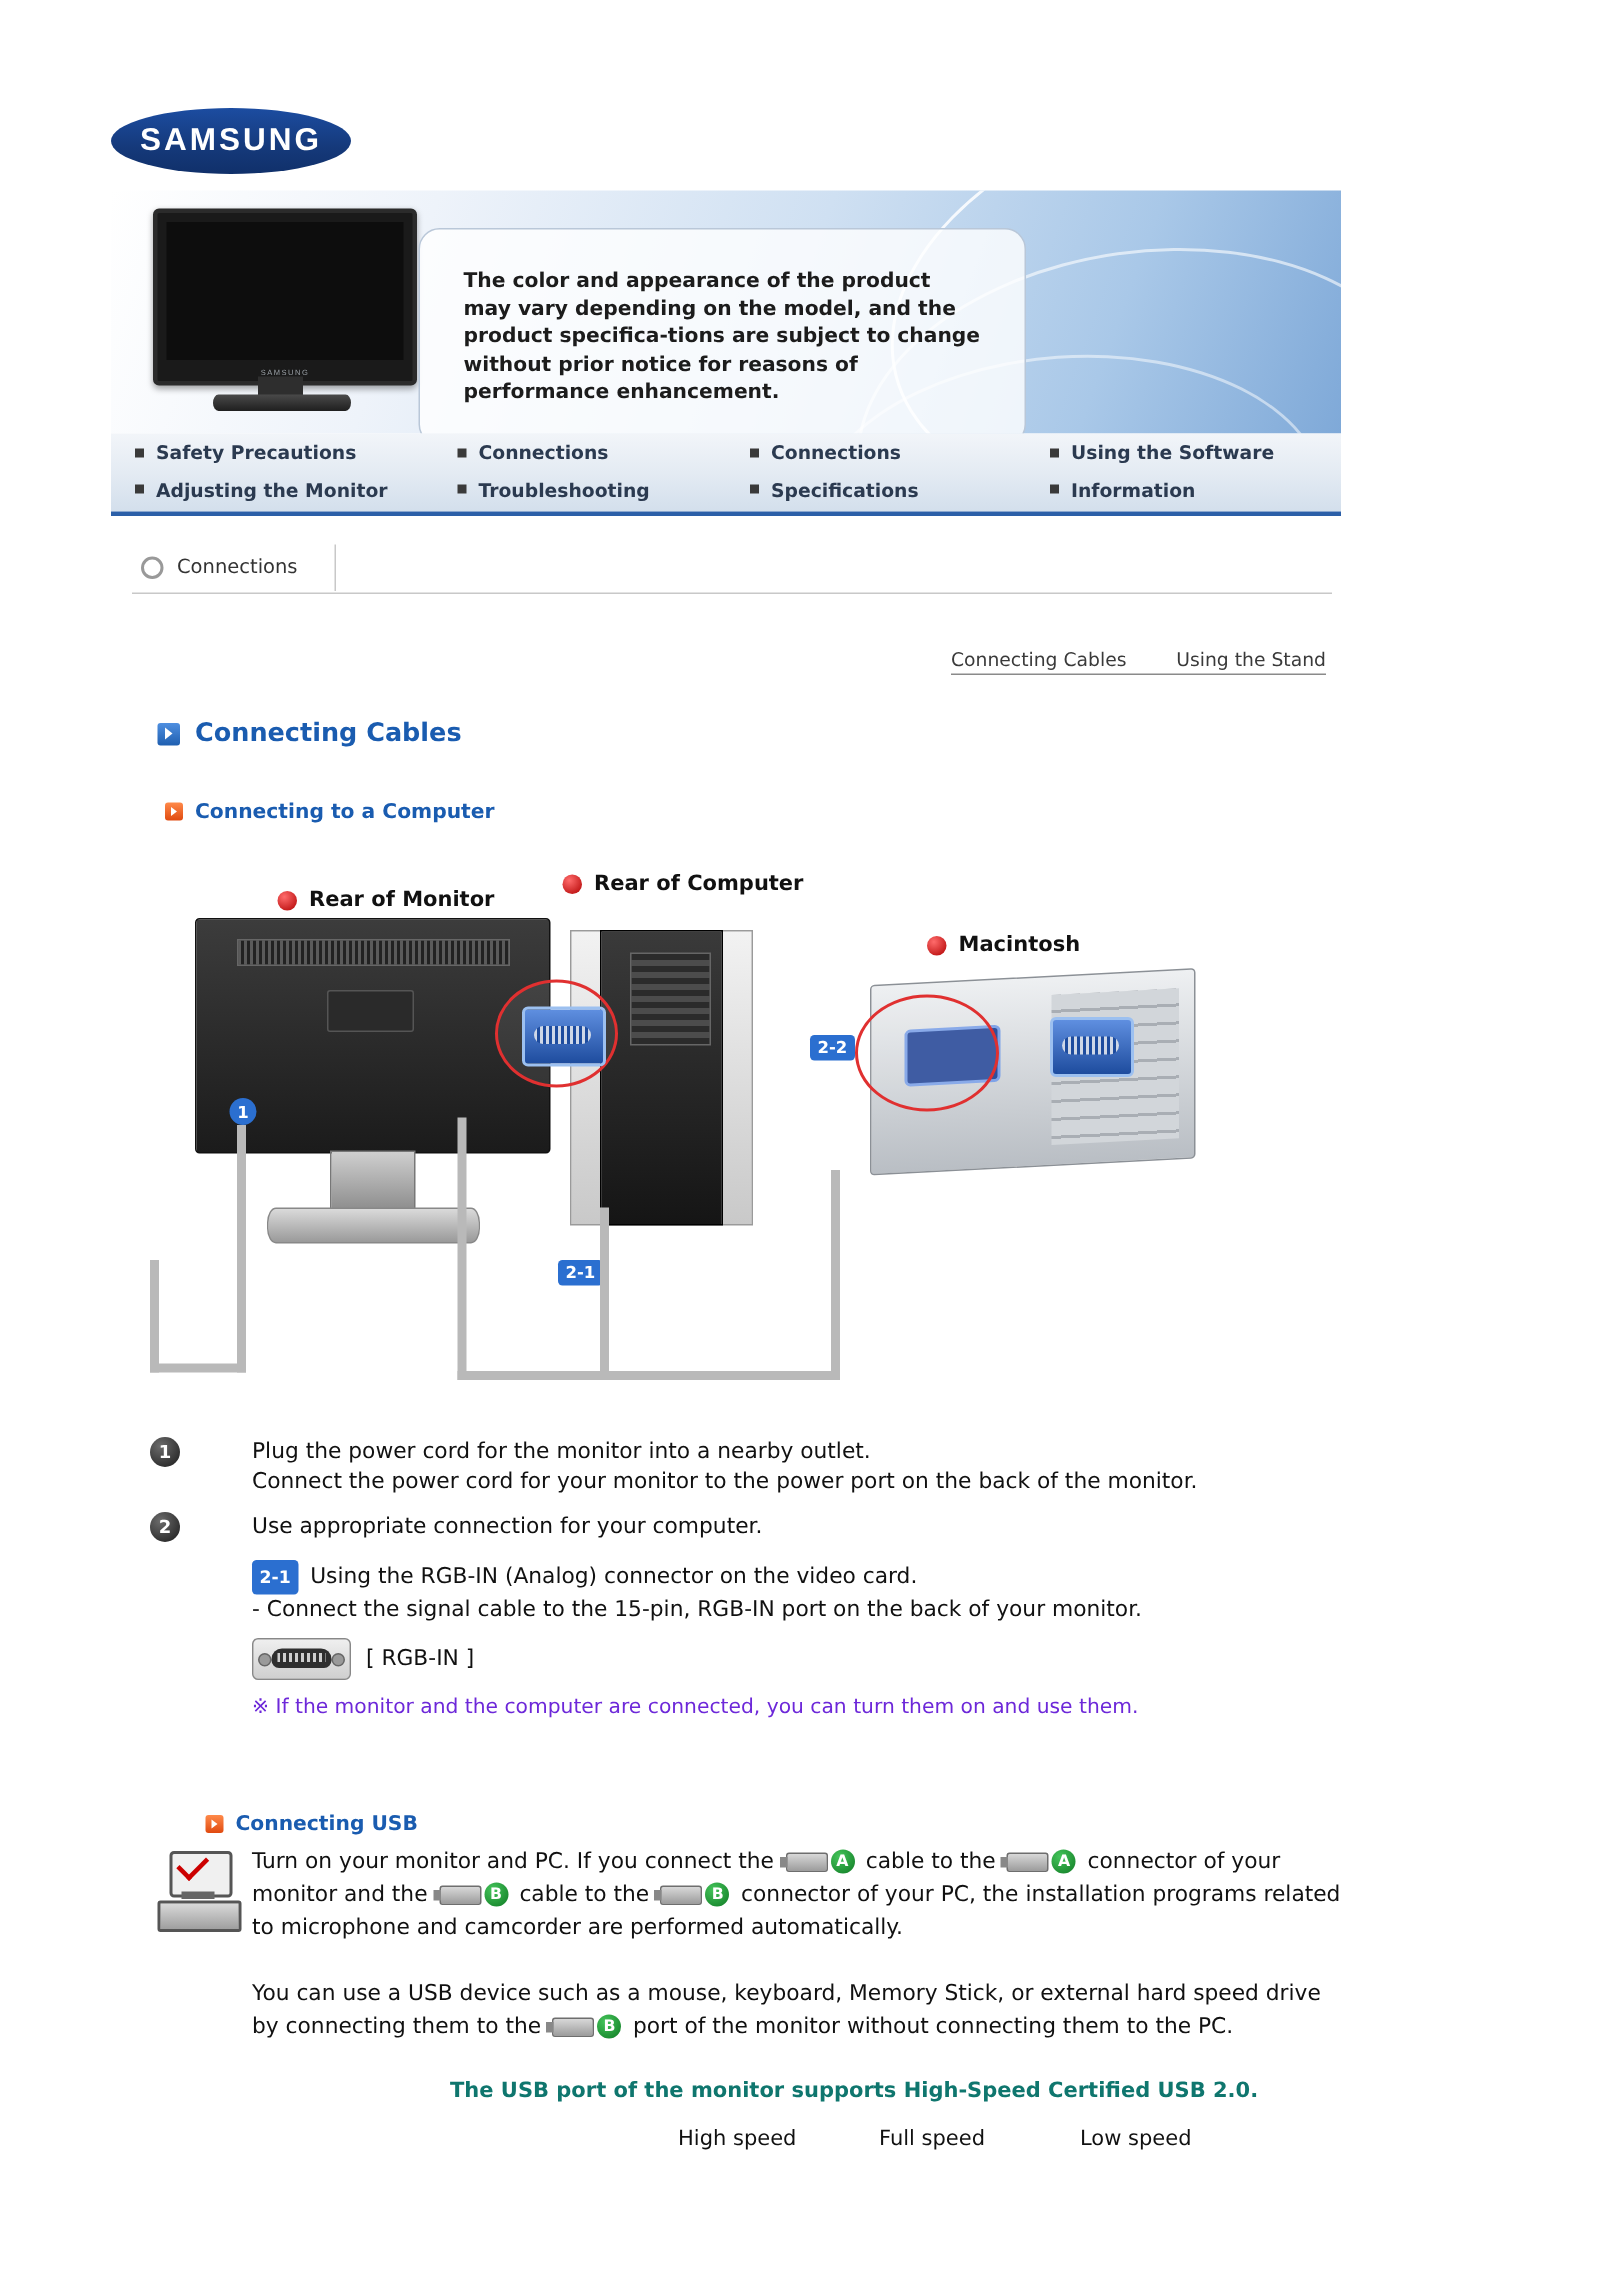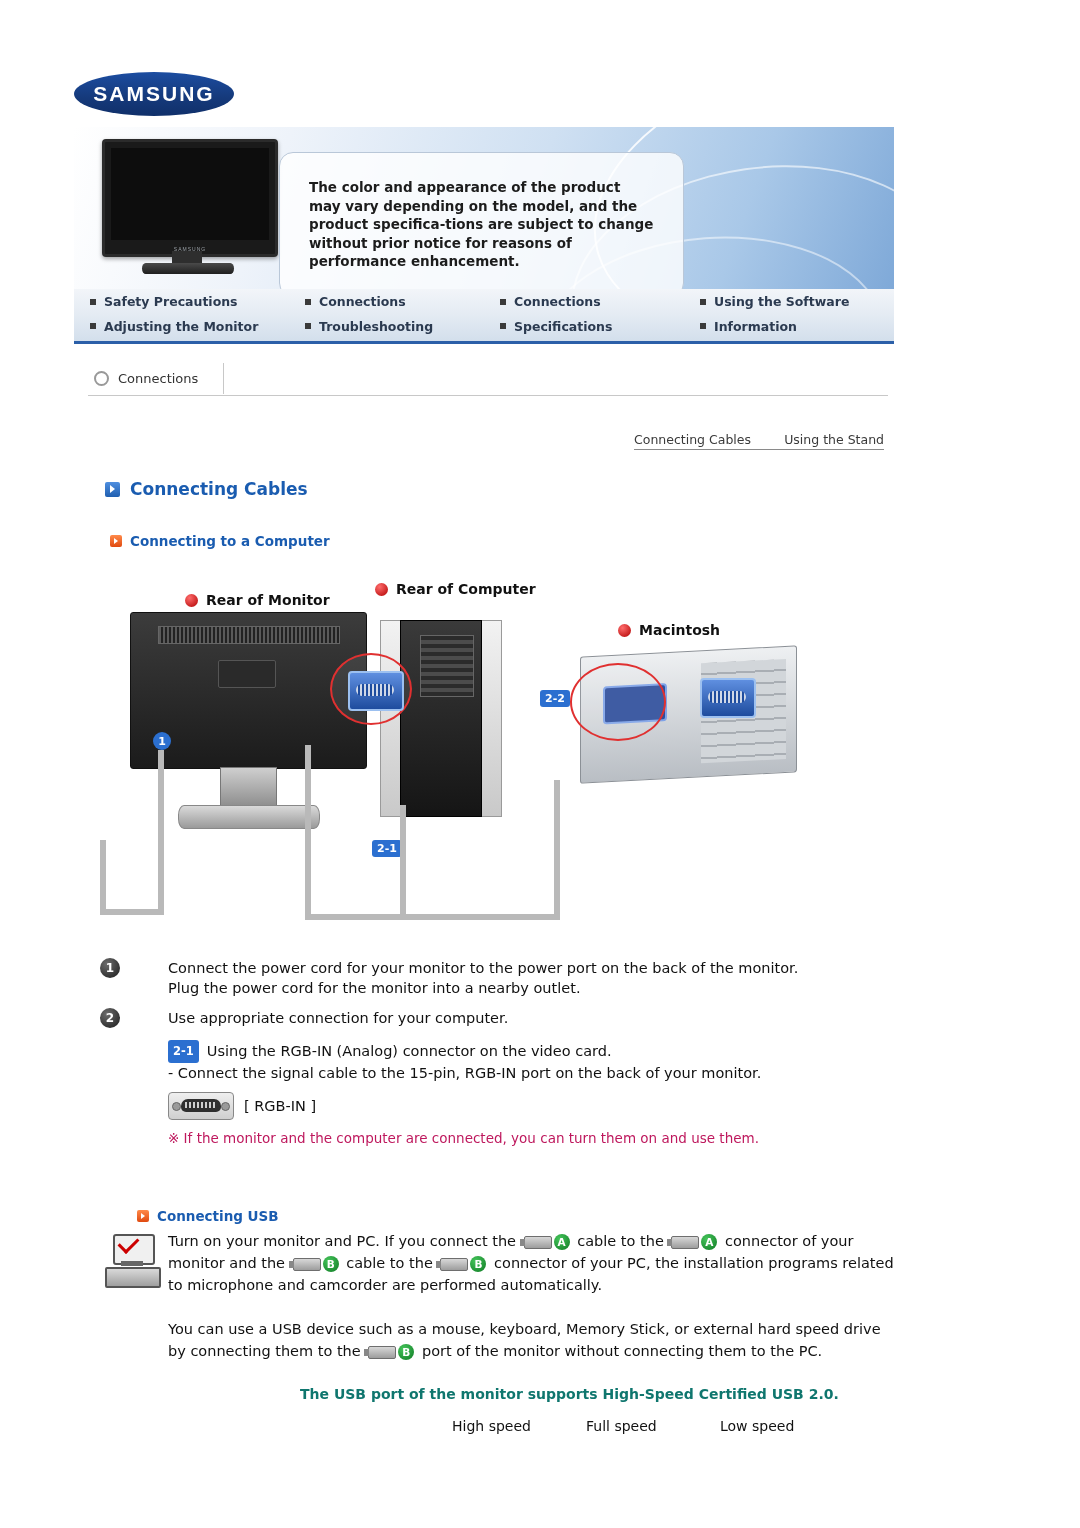--- a/index.html
+++ b/index.html
@@ -562,21 +562,21 @@
   }
   .rgb-label {
     font-size: 14.5px;
     color: #111;
     font-family: "DejaVu Sans", sans-serif;
   }
   .note {
     margin-left: 68px;
     margin-top: 10px;
     font-size: 13.5px;
-    color: #be185d;
+    color: #6d28d9;
     font-family: "DejaVu Sans", sans-serif;
   }
 
   
   .usb-block {
     position: absolute;
     left: 100px;
     top: 1230px;
     width: 800px;
   }
@@ -818,22 +818,22 @@
     <div class="cable" style="left:205px; top:170px; width:6px; height:175px;"></div>
     <div class="cable" style="left:205px; top:339px; width:255px; height:6px;"></div>
     <div class="cable" style="left:300px; top:230px; width:6px; height:115px;"></div>
     <div class="cable" style="left:454px; top:205px; width:6px; height:140px;"></div>
   </div>
 
   <div class="steps">
     <div class="step-row">
       <div class="step-marker">1</div>
       <div class="step-text">
+        <div>Plug the power cord for the monitor into a nearby outlet.</div>
         <div>Connect the power cord for your monitor to the power port on the back of the monitor.</div>
-        <div>Plug the power cord for the monitor into a nearby outlet.</div>
       </div>
     </div>
 
     <div class="step-row" style="margin-top:10px;">
       <div class="step-marker">2</div>
       <div class="step-text">Use appropriate connection for your computer.</div>
     </div>
 
     <div class="indent" style="margin-top:12px;">
       <span class="sub-badge">2-1</span><span>Using the RGB-IN (Analog) connector on the video card.</span>

